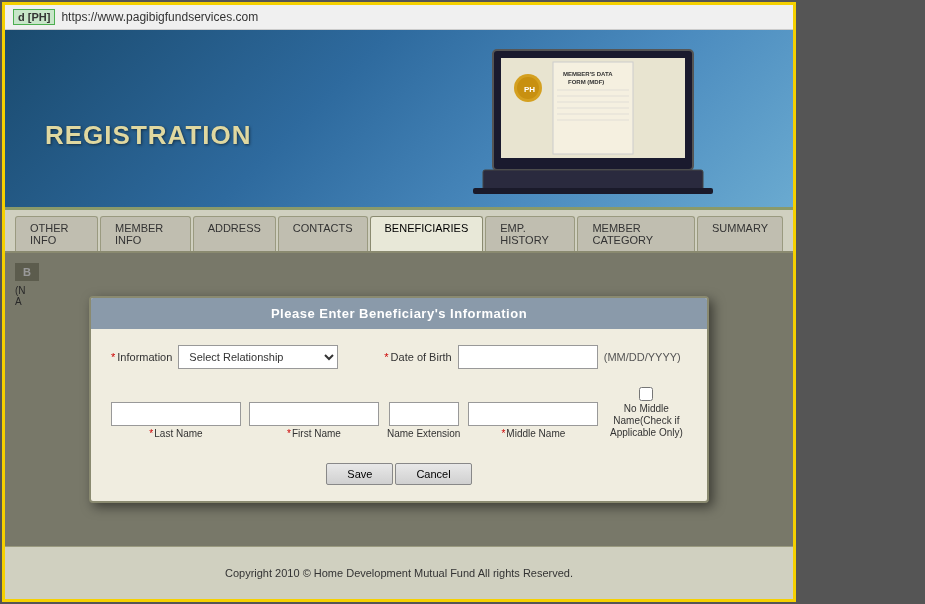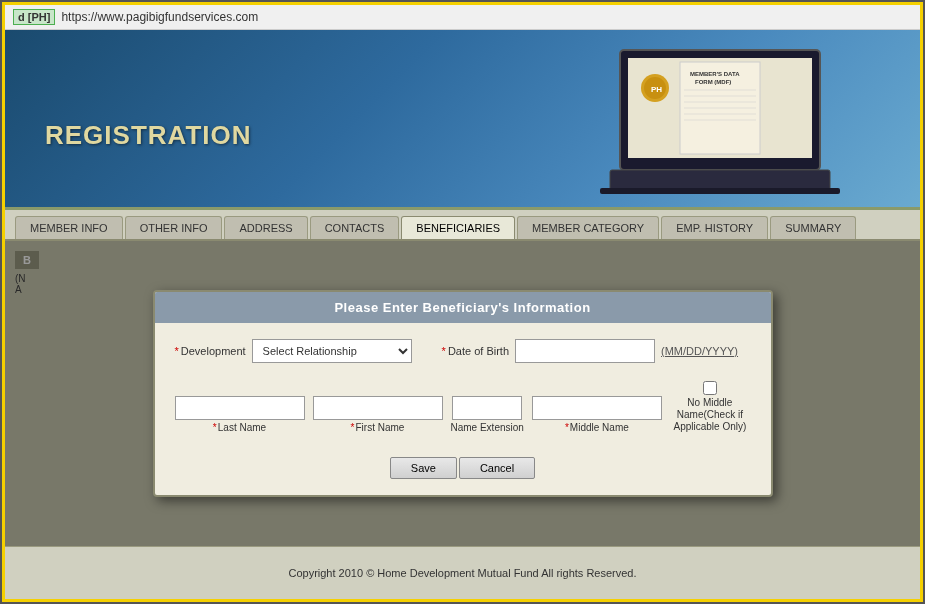--- a/index.html
+++ b/index.html
@@ -6,21 +6,21 @@
     body {
       font-family: Arial, sans-serif;
       font-size: 12px;
       background: #555;
       width: 925px;
       height: 604px;
       overflow: hidden;
     }
 
     .browser-frame {
-      width: 921px;
+      width: 794px;
       height: 600px;
       margin: 2px;
       border: 3px solid #f5d000;
       background: #86efac;
       display: flex;
       flex-direction: column;
     }
 
     .address-bar {
       background: #f0f0f0;
@@ -200,21 +200,20 @@
       padding: 3px 6px;
       border: 1px solid #999;
       background: #fff;
       font-size: 11px;
       height: 24px;
     }
 
     .date-hint {
       font-size: 11px;
       color: #555;
-      text-decoration: underline;
     }
 
     
     .name-fields-row {
       display: flex;
       gap: 8px;
       margin-bottom: 16px;
       align-items: flex-end;
     }
 
@@ -327,53 +326,53 @@
           <circle cx="75" cy="48" r="11" fill="#c89010"></circle>
           <text x="71" y="52" font-size="8" fill="#fff" font-weight="bold">PH</text>
 
           <rect x="30" y="130" width="220" height="20" rx="2" fill="#2a2a3e" stroke="#444"></rect>
           <rect x="20" y="148" width="240" height="6" rx="2" fill="#1a1a2a"></rect>
         </svg>
       </div>
     </div>
 
     <div class="nav-tabs">
+      <div class="nav-tab">OTHER INFO</div>
       <div class="nav-tab">MEMBER INFO</div>
-      <div class="nav-tab">OTHER INFO</div>
       <div class="nav-tab">ADDRESS</div>
       <div class="nav-tab">CONTACTS</div>
       <div class="nav-tab active">BENEFICIARIES</div>
+      <div class="nav-tab">EMP. HISTORY</div>
       <div class="nav-tab">MEMBER CATEGORY</div>
-      <div class="nav-tab">EMP. HISTORY</div>
       <div class="nav-tab">SUMMARY</div>
     </div>
 
     <div class="main-area">
       <div style="background:#9a9a80; color:#fff; padding:3px 8px; font-size:11px; font-weight:bold; display:inline-block; margin-bottom:4px;">B</div>
       <div style="font-size:10px; color:#444;">(N</div>
       <div style="font-size:10px; color:#444; margin-bottom:4px;">A</div>
 
       
       <div class="modal-overlay">
         <div class="modal-box">
           <div class="modal-header">Please Enter Beneficiary's Information</div>
           <div class="modal-body">
 
             <div class="form-row">
               <div class="field-group">
-                <span class="field-label required">Development</span>
+                <span class="field-label required">Information</span>
                 <select class="form-select">
                   <option>Select Relationship</option>
                   <option>Spouse</option>
                   <option>Child</option>
                   <option>Parent</option>
                   <option>Sibling</option>
                 </select>
               </div>
-              <div class="field-group" style="margin-left: 20px;">
+              <div class="field-group" style="margin-left: 36px;">
                 <span class="field-label required">Date of Birth</span>
                 <input type="text" class="form-input" style="width: 140px;">
                 <span class="date-hint">(MM/DD/YYYY)</span>
               </div>
             </div>
 
             <div class="name-fields-row">
               <div class="name-field-group">
                 <input type="text" class="form-input" style="width: 130px;">
                 <span class="name-field-label required">Last Name</span>

